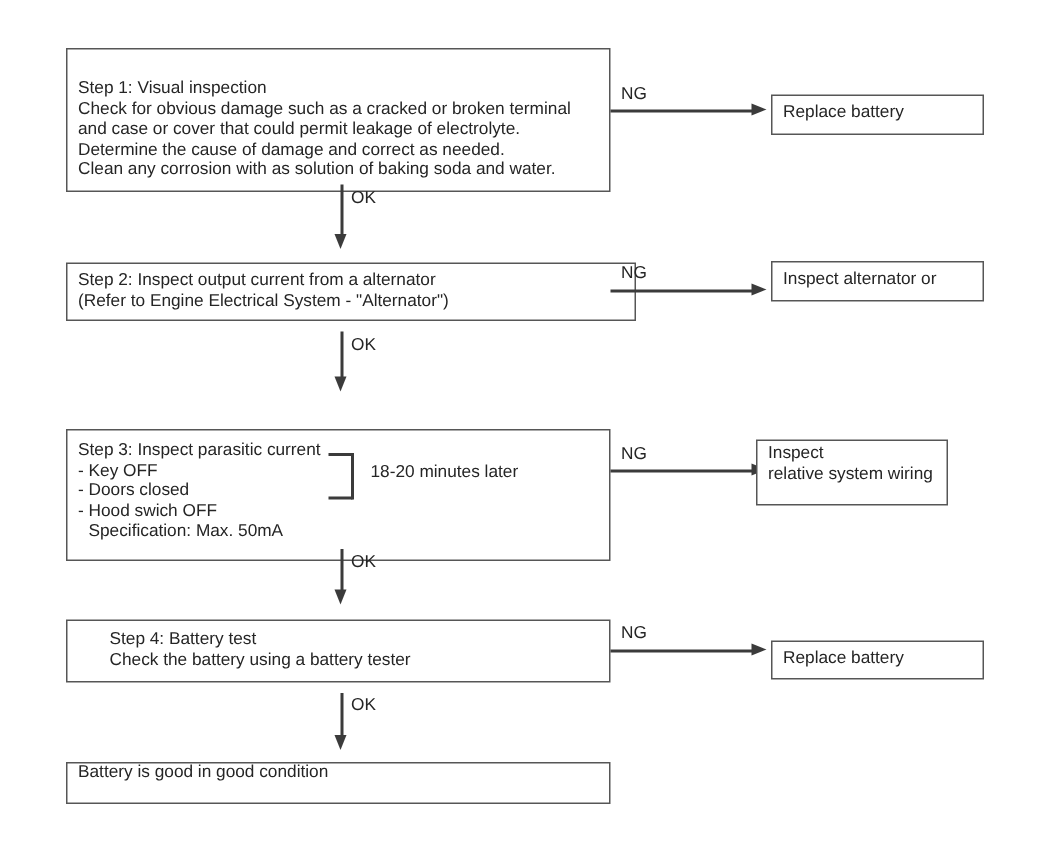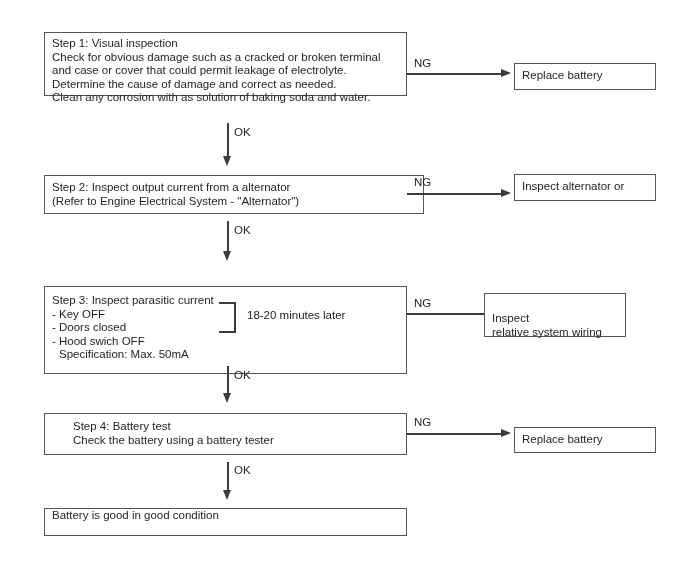--- a/index.html
+++ b/index.html
@@ -21,21 +21,21 @@
     border-top:4.5px solid transparent; border-bottom:4.5px solid transparent;
     border-left:10px solid #3b3b3b;
   }
   .arrow-down {
     position:absolute; width:0; height:0;
     border-left:4.5px solid transparent; border-right:4.5px solid transparent;
     border-top:10px solid #3b3b3b;
   }
   .lbl { position:absolute; white-space:nowrap; }
 
-  #step1 { left:44px; top:32px;  width:363px; height:64px; padding-top:4px; }
+  #step1 { left:44px; top:32px;  width:363px; height:96px; padding-top:20px; }
   #ng1-line  { left:407px; top:73px;  width:95px; }
   #ng1-head  { left:501px; top:69.2px; }
   #ng1-label { left:414px; top:57px; }
   #res1  { left:514px; top:63px;  width:142px; height:27px; padding-top:5px; }
   #ok1-line  { left:227px; top:123px; height:34px; }
   #ok1-head  { left:223.3px; top:156px; }
   #ok1-label { left:234px; top:126px; }
 
   #step2 { left:44px; top:175px; width:380px; height:39px; padding-top:5px; }
   #ng2-line  { left:407px; top:193px; width:95px; }
@@ -47,21 +47,21 @@
   #ok2-label { left:234px; top:224px; }
 
   #step3 { left:44px; top:270px; width:363px; height:88px; padding-top:7px;margin-top:16px; }
   #br-top  { left:219px; top:302px; width:16px; }
   #br-bot  { left:219px; top:331px; width:16px; }
   #br-v    { left:234px; top:302px; height:30.5px; }
   #br-note { left:247px; top:309px; }
   #ng3-line  { left:407px; top:313px; width:95px; }
   #ng3-head  { left:501px; top:309.2px; }
   #ng3-label { left:414px; top:297px; }
-  #res3  { left:484px; top:293px; width:142px; height:44px; padding-top:18px; }
+  #res3  { left:504px; top:293px; width:128px; height:44px; padding-top:2px; }
   #ok3-line  { left:227px; top:366px; height:28px; }
   #ok3-head  { left:223.3px; top:393px; }
   #ok3-label { left:234px; top:369px; }
 
   #step4 { left:44px; top:413px; width:363px; height:42px; padding-top:6px;padding-left:28px; }
   #ng4-line  { left:407px; top:433px; width:95px; }
   #ng4-head  { left:501px; top:429.2px; }
   #ng4-label { left:414px; top:416px; }
   #res4  { left:514px; top:427px; width:142px; height:26px; padding-top:5px; }
   #ok4-line  { left:227px; top:462px; height:29px; }

